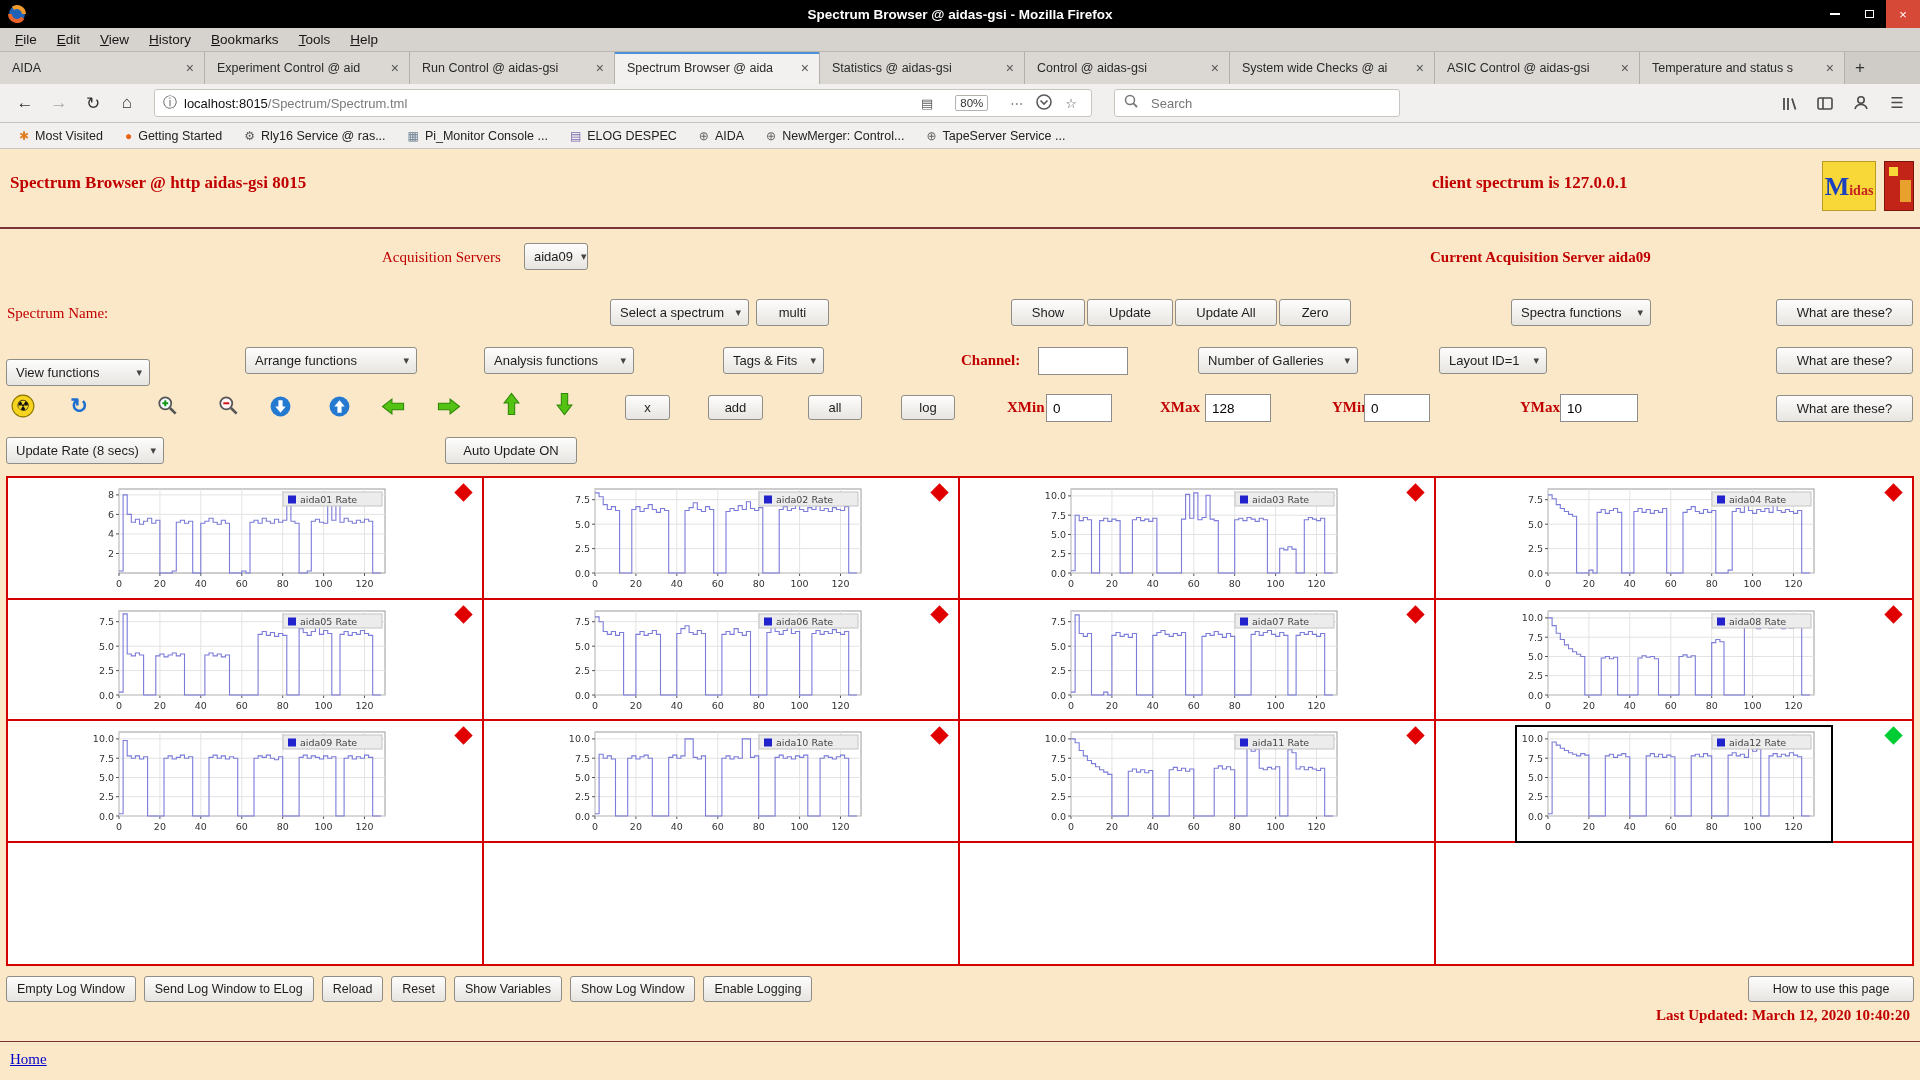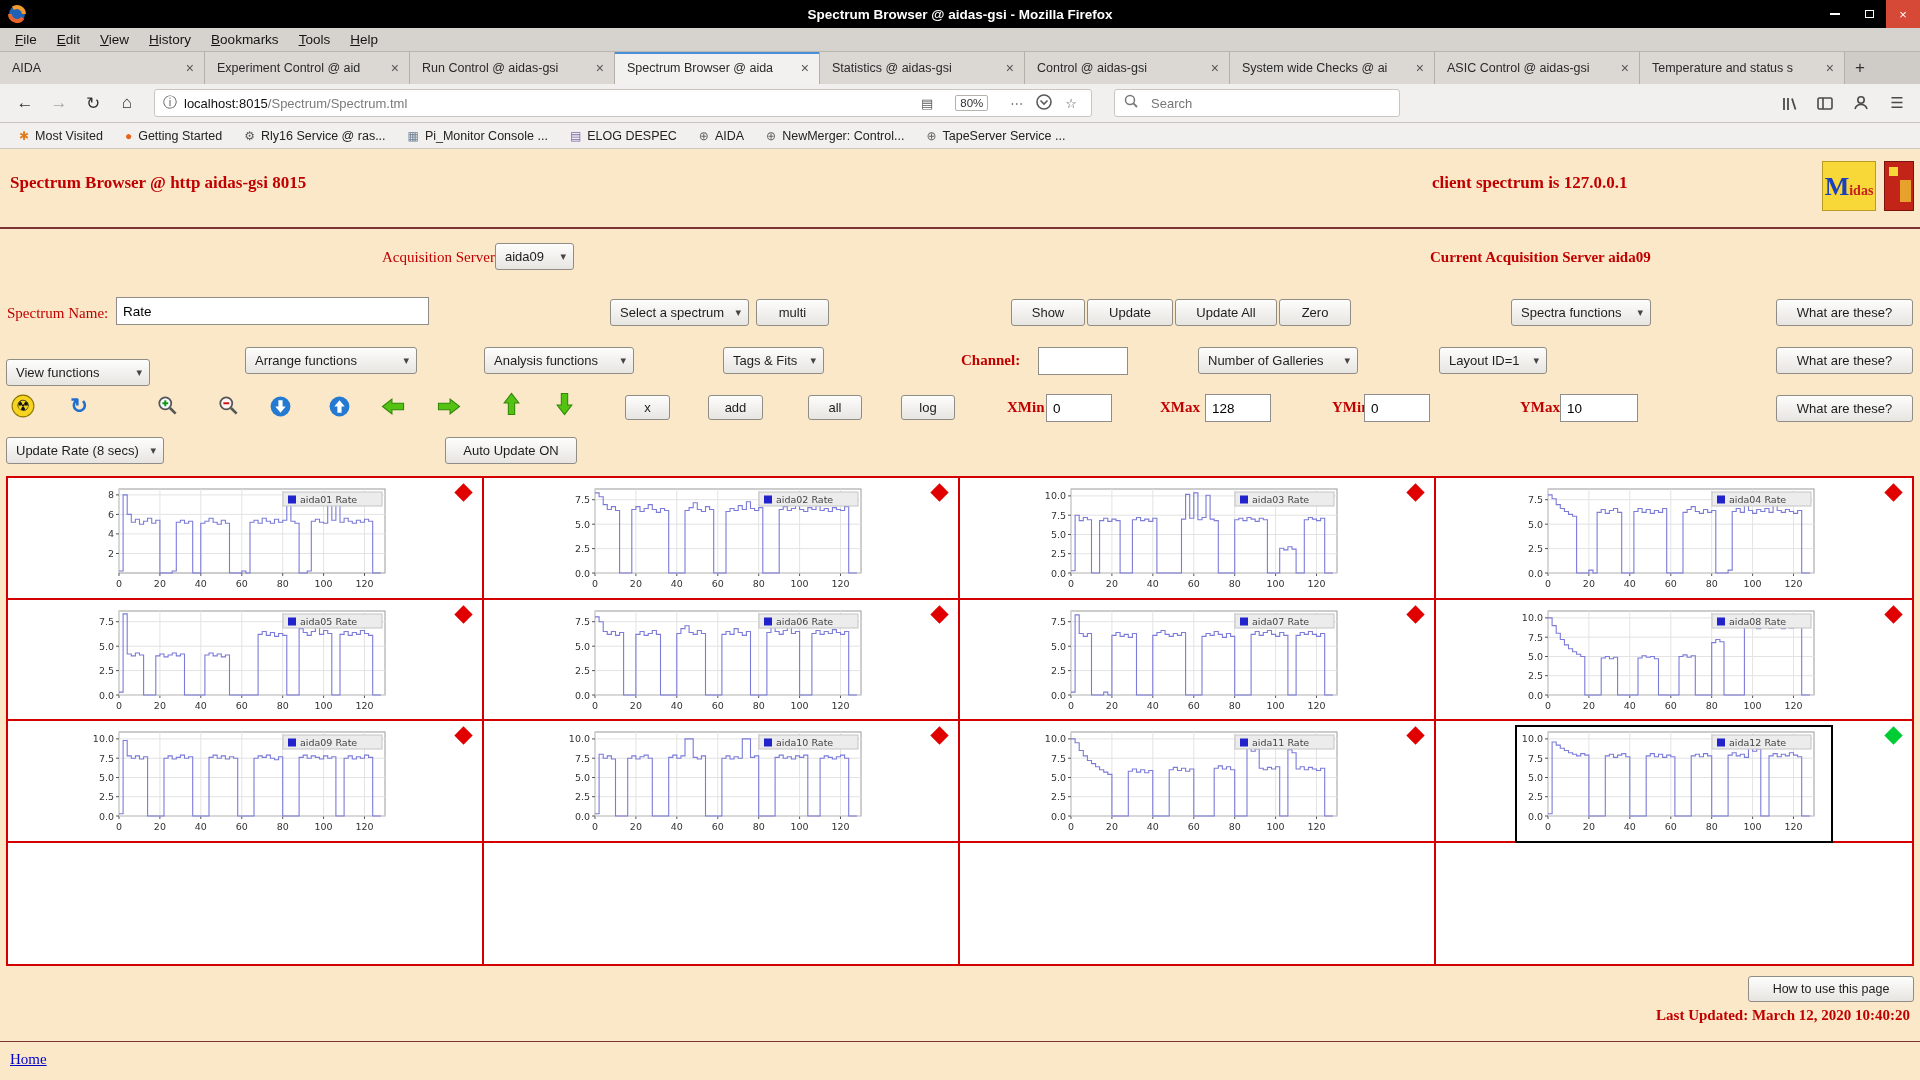--- a/index.html
+++ b/index.html
@@ -259,28 +259,27 @@
       <span class="m2">idas</span>
   </div>
   <div class="logo-frs">
       <span class="y1"></span>
       <span class="y2"></span>
     </div>
 
   <div class="redline" style="top:78px"></div>
 
   <span class="abs rlabel" style="left:382px;top:100px">Acquisition Servers</span>
-  <div class="btn sel abs" style="left:495px;top:94px;width:79px">
+  <div class="btn sel abs" style="left:524px;top:94px;width:64px">
     <span>aida09</span>
       <span class="caret">▾</span>
   </div>
   <span class="abs rbold" style="left:1430px;top:100px">Current Acquisition Server aida09</span>
 
   <span class="abs rlabel" style="left:7px;top:156px">Spectrum Name:</span>
-  <input class="input abs" style="left: 116px; top: 148px; width: 313px;" value="Rate">
   <div class="btn sel abs" style="left:610px;top:150px;width:139px">
     <span>Select a spectrum</span>
       <span class="caret">▾</span>
   </div>
   <div class="btn abs" style="left:756px;top:150px;width:73px">multi</div>
   <div class="btn abs" style="left:1011px;top:150px;width:74px">Show</div>
   <div class="btn abs" style="left:1087px;top:150px;width:86px">Update</div>
   <div class="btn abs" style="left:1175px;top:150px;width:102px">Update All</div>
   <div class="btn abs" style="left:1279px;top:150px;width:72px">Zero</div>
   <div class="btn sel abs" style="left:1511px;top:150px;width:140px">
@@ -927,19 +926,28 @@
             <text x="211" y="17.5" class="leg">aida12 Rate</text>
           </svg></div>
         <div class="diamond" style="background: rgb(0, 204, 51);"></div>
       </div>
       <div class="cell"></div>
       <div class="cell"></div>
       <div class="cell"></div>
       <div class="cell"></div>
     </div>
 
+  <div class="footerbtns">
+      <div class="btn">Empty Log Window</div>
+      <div class="btn">Send Log Window to ELog</div>
+      <div class="btn">Reload</div>
+      <div class="btn">Reset</div>
+      <div class="btn">Show Variables</div>
+      <div class="btn">Show Log Window</div>
+      <div class="btn">Enable Logging</div>
+    </div>
   <div class="btn abs" style="left:1748px;top:827px;width:166px;height:26px;font-size:12.5px">How to use this page</div>
 
   <span class="abs rbold" style="right:10px;top:858px">Last Updated: March 12, 2020 10:40:20</span>
 
   <div class="redline" style="top:892px;border-top-width:1.5px"></div>
   <a class="abs homelink" style="left:10px;top:902px">Home</a>
 </div>
 
 </body></html>

